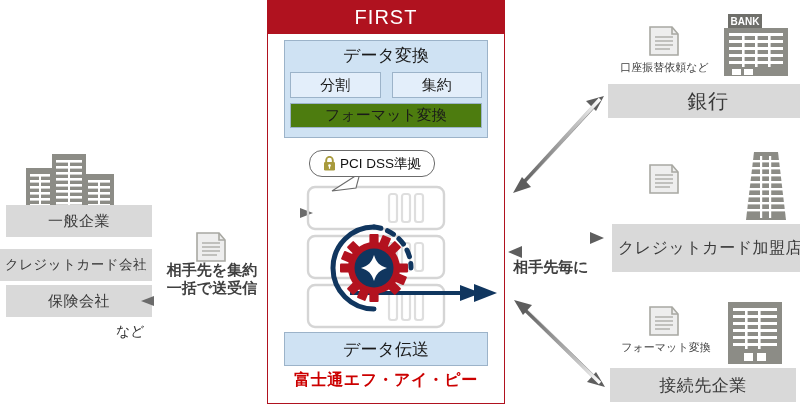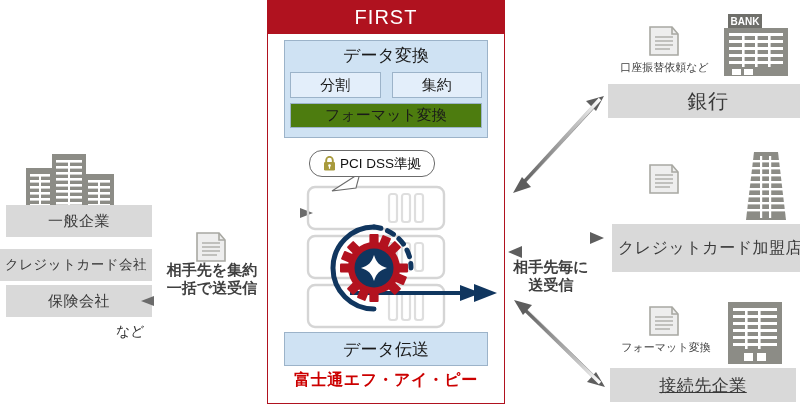--- a/index.html
+++ b/index.html
@@ -308,21 +308,20 @@
       <line x1="7" y1="11" x2="25" y2="11"></line>
         <line x1="7" y1="15" x2="25" y2="15"></line>
       <line x1="7" y1="19" x2="25" y2="19"></line>
         <line x1="7" y1="23" x2="22" y2="23"></line>
     </g>
   </svg>
   <div class="abs caption-bold" style="left:160px;top:261px;width:104px;">相手先を集約</div>
   <div class="abs caption-bold" style="left:160px;top:279px;width:104px;">一括で送受信</div>
 
   <div class="abs caption-bold" style="left:503px;top:258px;width:96px;">相手先毎に</div>
-  <div class="abs caption-bold" style="left:503px;top:276px;width:96px;">送受信</div>
 
   <svg class="abs" style="left:648px;top:26px;width:32px;height:30px;" viewBox="0 0 32 30">
     <path d="M2 1 H24 L30 8 V29 H2 Z" fill="#eeeeee" stroke="#a8a8a2" stroke-width="1.6"></path>
     <path d="M24 1 V8 H30" fill="none" stroke="#a8a8a2" stroke-width="1.6"></path>
     <g stroke="#a8a8a2" stroke-width="1.3">
       <line x1="7" y1="11" x2="25" y2="11"></line>
         <line x1="7" y1="15" x2="25" y2="15"></line>
       <line x1="7" y1="19" x2="25" y2="19"></line>
         <line x1="7" y1="23" x2="22" y2="23"></line>
     </g>
@@ -393,15 +392,15 @@
       <rect x="7" y="22" width="44" height="3"></rect>
         <rect x="7" y="29" width="44" height="3"></rect>
       <rect x="7" y="36" width="44" height="3"></rect>
         <rect x="7" y="43" width="44" height="3"></rect>
       <rect x="19" y="8" width="2.6" height="41"></rect>
         <rect x="32" y="8" width="2.6" height="41"></rect>
       <rect x="18" y="53" width="9" height="8"></rect>
         <rect x="31" y="53" width="9" height="8"></rect>
     </g>
   </svg>
-  <div class="abs gray-label" style="left:610px;top:368px;width:186px;height:34px;font-size:17px;text-decoration:underline;">接続先企業</div>
+  <div class="abs gray-label" style="left:610px;top:368px;width:186px;height:34px;font-size:17px;">接続先企業</div>
 
 </div>
 
 </body></html>

